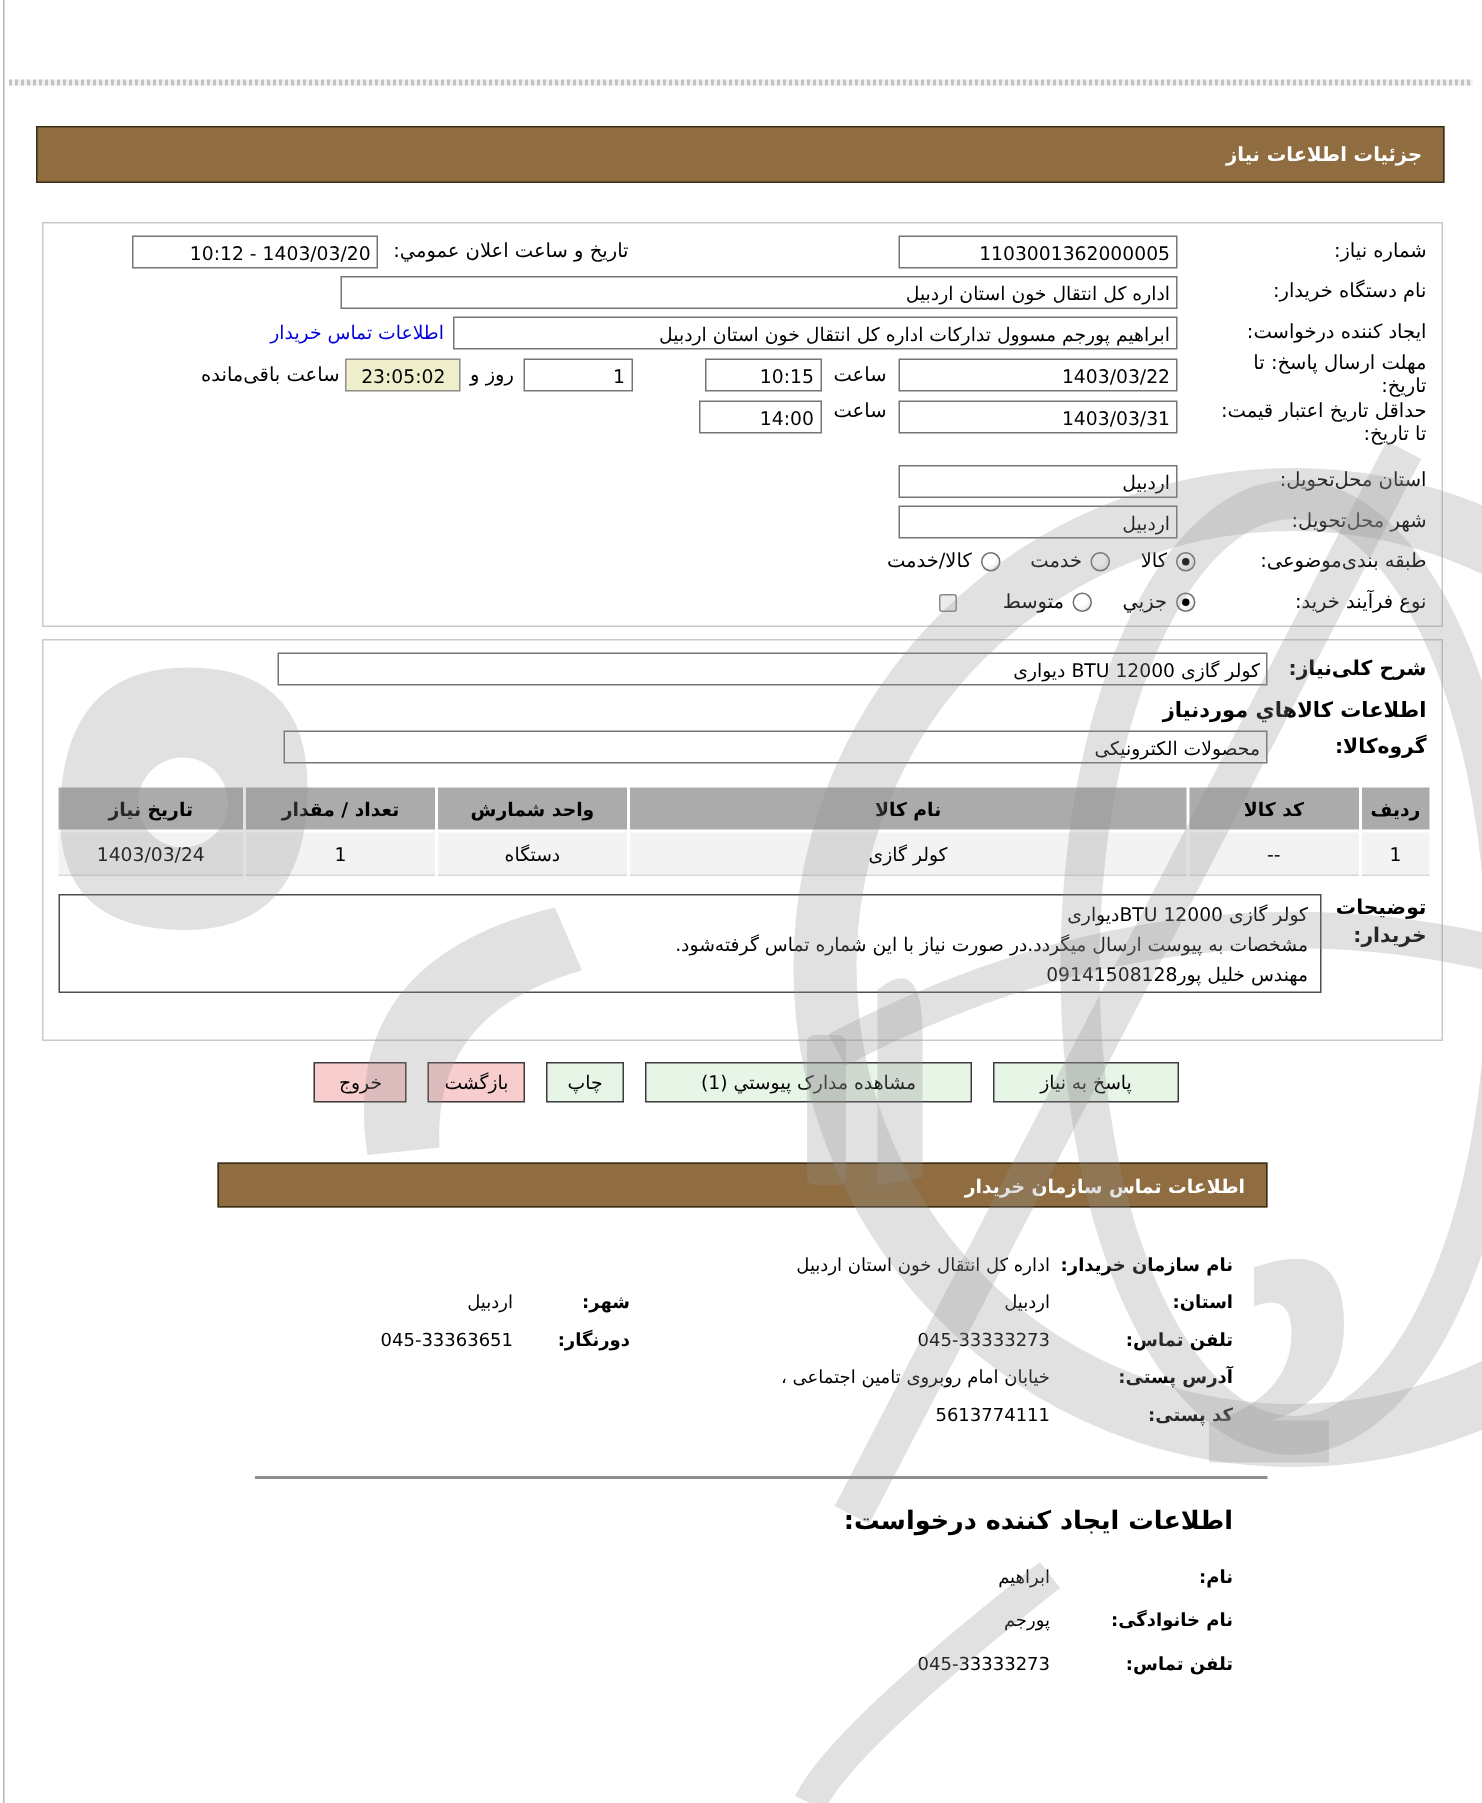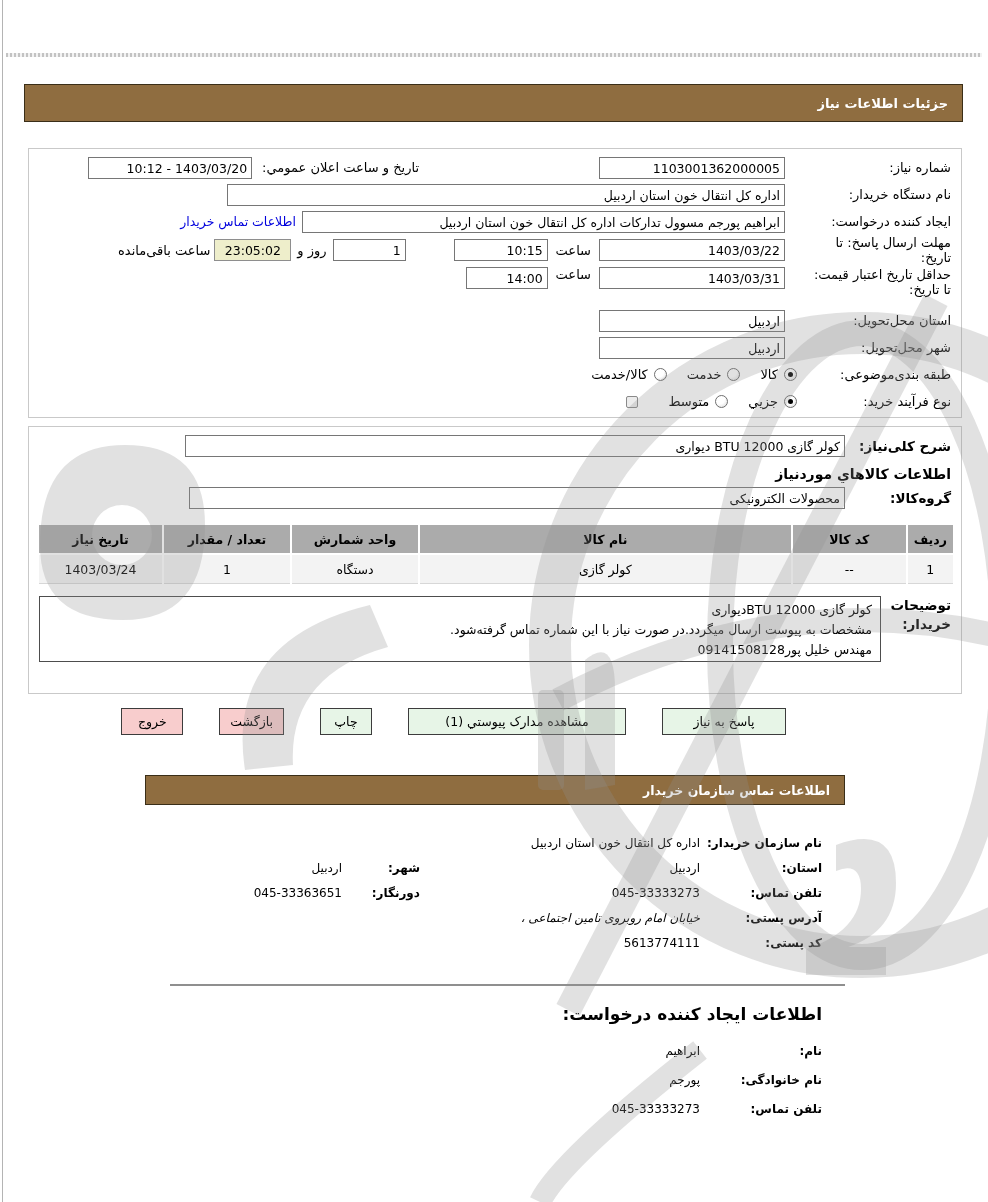--- a/index.html
+++ b/index.html
@@ -47,21 +47,21 @@
   table.items{border-collapse:separate;border-spacing:2px;width:918px;margin:12px -4px 0 0;
     table-layout:fixed;direction:rtl;}
   table.items th{background:#ababab;font-size:12.5px;font-weight:bold;height:26px;text-align:center;}
   table.items td{background:#f3f3f3;font-size:12.5px;height:26px;text-align:center;
     border-bottom:1px solid #d7d7d7;}
   .notes-box{border:1px solid #4d4d4d;background:#fff;height:66px;flex:1;
     padding:3px 8px;box-sizing:border-box;font-size:12.5px;line-height:20px;text-align:right;}
   .btnrow{position:absolute;top:708px;left:28px;width:934px;display:flex;direction:rtl;
     gap:14px;padding-right:176px;box-sizing:border-box;}
   .btn{height:27px;border:1px solid #3c3c3c;font-size:12.5px;display:flex;align-items:center;
-    justify-content:center;box-sizing:border-box;padding:0 10px;cursor:pointer;direction:rtl;margin-left:22px;}
+    justify-content:center;box-sizing:border-box;padding:0 10px;cursor:pointer;direction:rtl;}
   .green{background:#e7f5e7;}
   .pink{background:#f8cdcd;}
   .contact{position:absolute;top:836px;left:145px;width:677px;direction:rtl;font-size:12px;}
   .crow{display:flex;align-items:flex-start;margin-bottom:11px;}
   .clbl{width:122px;flex:none;font-weight:bold;}
   .cval{width:280px;flex:none;}
   .clbl2{width:78px;flex:none;font-weight:bold;}
   .cval2{flex:1;}
   .num{direction:ltr;unicode-bidi:isolate;display:inline-block;}
   .divider{position:absolute;top:984px;left:170px;width:675px;border-top:2px solid #8f8f8f;}
@@ -93,21 +93,21 @@
   </div>
   <div class="frow">
     <span class="lbl">ایجاد کننده درخواست:</span>
     <div class="inp rtl mr18" style="width:483px;">ابراهیم پورجم مسوول تدارکات اداره کل انتقال خون استان اردبیل</div>
     <span class="link small mr6">اطلاعات تماس خریدار</span>
   </div>
   <div class="frow">
     <span class="lbl">مهلت ارسال پاسخ: تا تاریخ:</span>
     <div class="inp ltr mr18" style="width:186px;">1403/03/22</div>
     <span class="mr8">ساعت</span>
-    <div class="inp ltr mr8" style="width:94px;">10:15</div>
+    <div class="inp ltr mr8" style="width:78px;">10:15</div>
     <div class="inp ltr mr48" style="width:73px;">1</div>
     <span class="mr6">روز و</span>
     <div class="rem mr6" style="width:77px;">23:05:02</div>
     <span class="mr4">ساعت باقی‌مانده</span>
   </div>
   <div class="frow top" style="min-height:40px;">
     <span class="lbl">حداقل تاریخ اعتبار قیمت: تا تاریخ:</span>
     <div class="inp ltr mr18" style="width:186px;">1403/03/31</div>
     <span class="mr8">ساعت</span>
     <div class="inp ltr mr8" style="width:82px;">14:00</div>
@@ -213,21 +213,21 @@
     <span class="cval2">اردبیل</span>
   </div>
   <div class="crow">
     <span class="clbl">تلفن تماس:</span>
     <span class="cval"><span class="num">045-33333273</span></span>
     <span class="clbl2">دورنگار:</span>
     <span class="cval2"><span class="num">045-33363651</span></span>
   </div>
   <div class="crow">
     <span class="clbl">آدرس پستی:</span>
-    <span class="cval" style="width:420px;font-style:italic;">خیابان امام روبروی تامین اجتماعی ،</span>
+    <span class="cval" style="width:420px;">خیابان امام روبروی تامین اجتماعی ،</span>
   </div>
   <div class="crow">
     <span class="clbl">کد پستی:</span>
     <span class="cval"><span class="num">5613774111</span></span>
   </div>
 </div>
 
 <div class="divider"></div>
 
 <div class="creator">

